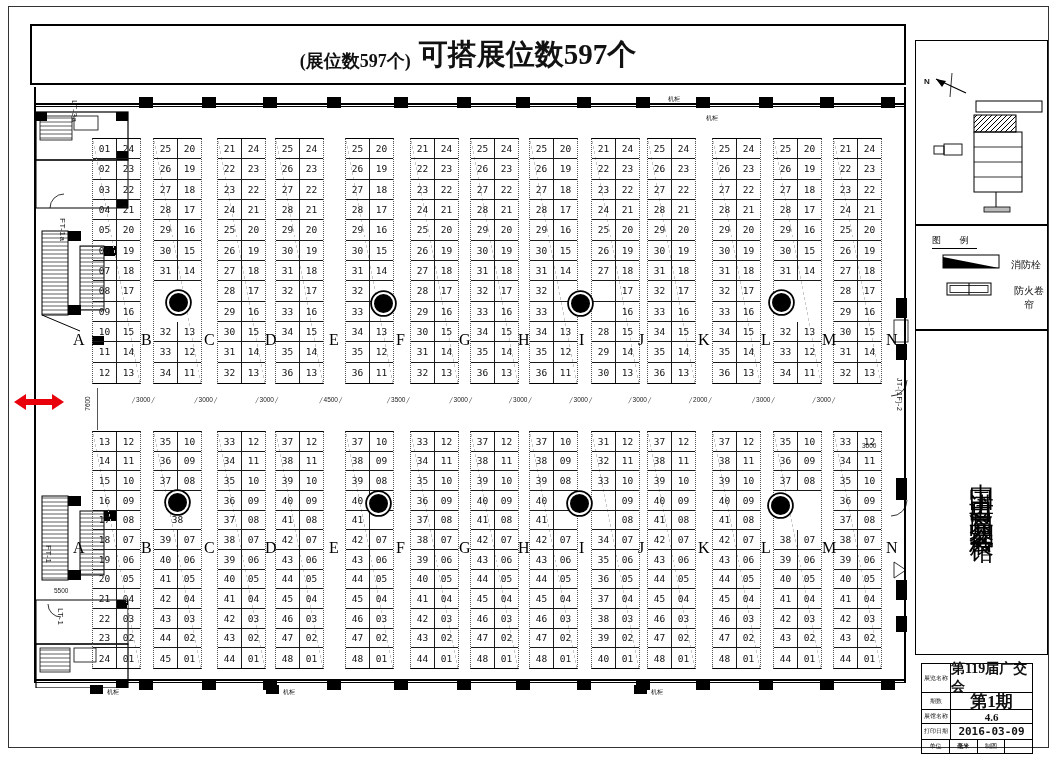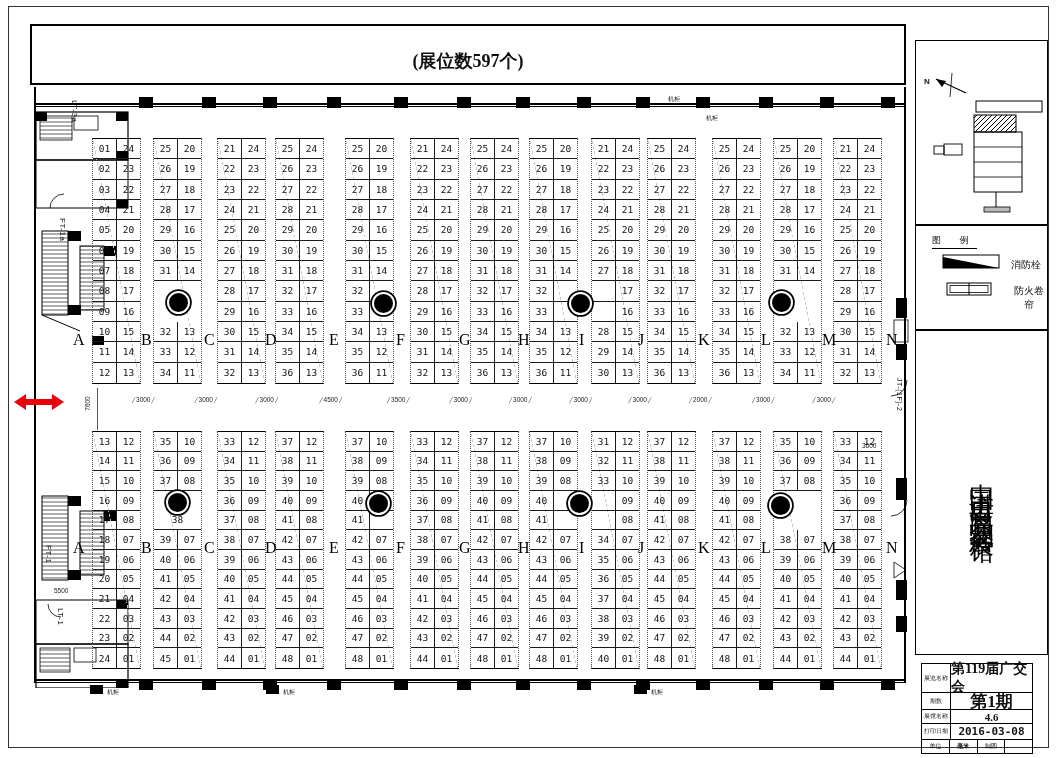--- a/index.html
+++ b/index.html
@@ -59,20 +59,21 @@
   .tb-cell:last-child{border-right:none;}
 </style>
 </head>
 <body>
 
 <div id="stage">
   <div id="outer-border" class="abs"></div>
 
   <div id="header" class="abs">
     <span class="t2">(展位数597个)</span>
+    <span class="t3">可搭展位数597个</span>
   </div>
 
   <div class="abs wall-h" style="left:35px;top:103px;width:871px;"></div>
   <div class="abs wall-h" style="left:35px;top:679px;width:871px;"></div>
   <div class="abs wall-v" style="left:34px;top:87px;height:596px;"></div>
   <div class="abs wall-v" style="left:904px;top:87px;height:596px;"></div>
 
   <div id="floor"></div>
 
   <svg class="abs" style="left:30px;top:88px;" width="105" height="600">
@@ -186,21 +187,21 @@
       <div class="tb-row" style="height: 16px;">
         <div class="tb-label">期数</div>
         <div class="tb-value" style="font-size:17px">第1期</div>
       </div>
       <div class="tb-row" style="height: 13px;">
         <div class="tb-label">展馆名称</div>
         <div class="tb-value" style="font-size:11px">4.6</div>
       </div>
       <div class="tb-row" style="height: 15px;">
         <div class="tb-label">打印日期</div>
-        <div class="tb-value" style="font-size:11px;font-family:&quot;DejaVu Sans Mono&quot;,monospace">2016-03-08</div>
+        <div class="tb-value" style="font-size:11px;font-family:&quot;DejaVu Sans Mono&quot;,monospace">2016-03-09</div>
       </div>
       <div class="tb-row" style="height: 13px;">
         <div class="tb-cell" style="flex: 1 1 0%;">单位</div>
         <div class="tb-cell" style="flex: 1 1 0%; font-weight: 700;">毫米</div>
         <div class="tb-cell" style="flex: 1 1 0%;">制图</div>
         <div class="tb-cell" style="flex: 1 1 0%;"></div>
       </div>
     </div>
 
   <span class="edge-label vtext" style="left:70px;top:100px;">LT-3a</span>

